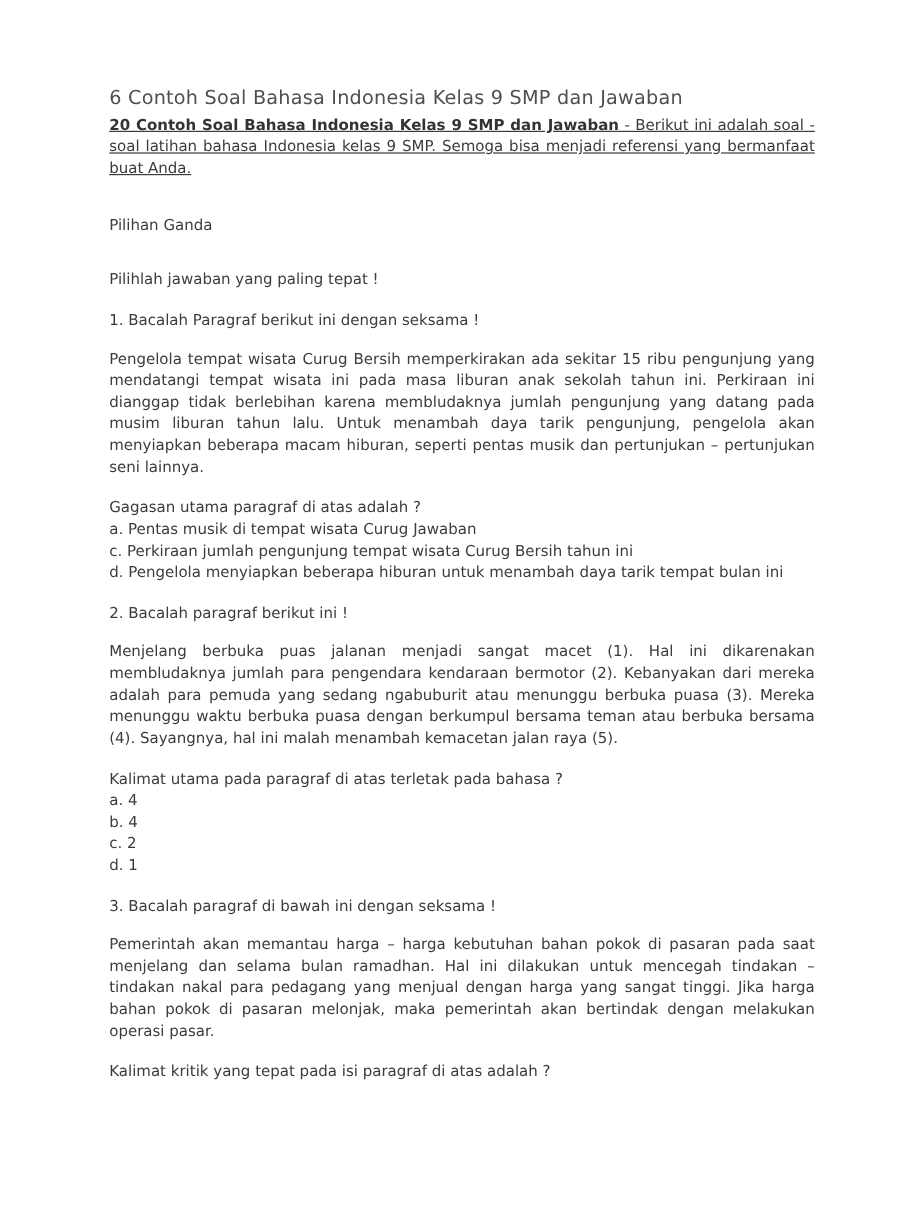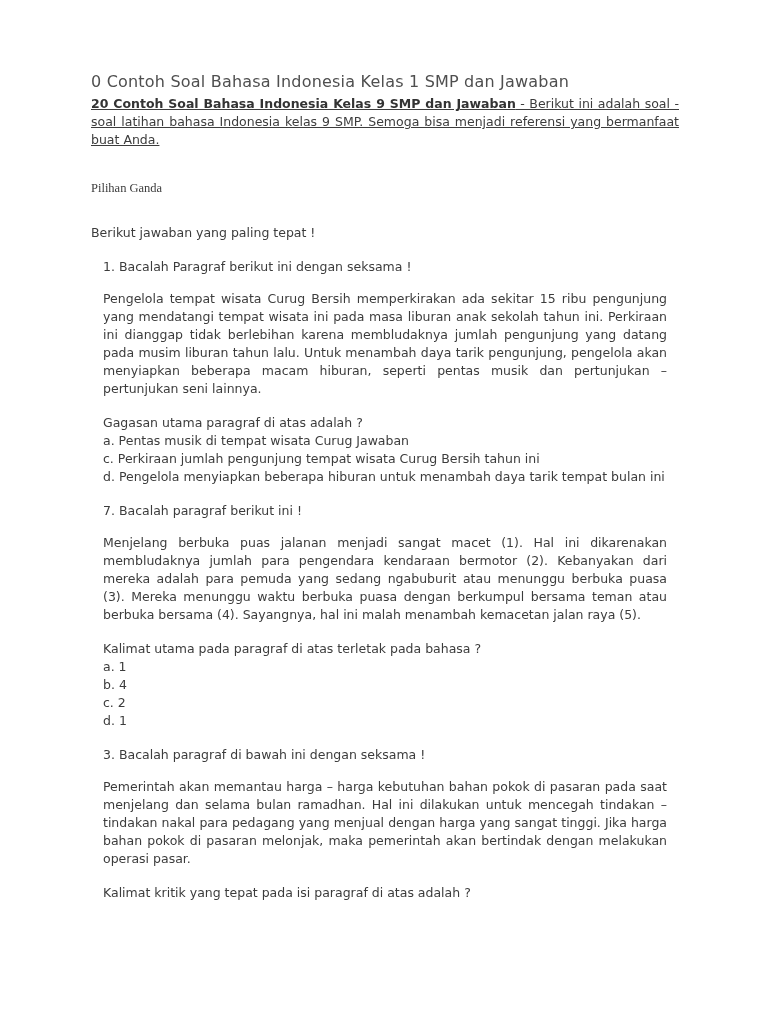--- a/index.html
+++ b/index.html
@@ -35,69 +35,68 @@
     margin: 0;
     text-align: justify;
     text-decoration: underline;
   }
   .intro .bold {
     font-weight: bold;
     color: #333333;
   }
   .section-heading {
     margin: 30px 0 4px 0;
-    font-family: Liberation Serif, serif;
   }
   .instruction {
     margin: 27px 0 0 0;
   }
   .prompt {
     margin: 16px 0 0 0;
   }
   .passage {
     margin: 14px 0 0 0;
     text-align: justify;
   }
   .qline {
     margin: 16px 0 0 0;
   }
   .option {
     margin: 0;
   }
   .q-block {
-    margin: 12px;
+    margin: 0;
   }
 </style>
 </head>
 <body>
 
 <div class="page">
 
-  <h1 class="page-title">0 Contoh Soal Bahasa Indonesia Kelas 1 SMP dan Jawaban</h1>
+  <h1 class="page-title">6 Contoh Soal Bahasa Indonesia Kelas 9 SMP dan Jawaban</h1>
 
   <p class="intro"><span class="bold">20 Contoh Soal Bahasa Indonesia Kelas 9 SMP dan Jawaban</span><span> - Berikut ini adalah soal - soal latihan bahasa Indonesia kelas 9 SMP. Semoga bisa menjadi referensi yang bermanfaat buat Anda.</span></p>
 
   <p class="section-heading">Pilihan Ganda</p>
 
-  <p class="instruction">Berikut jawaban yang paling tepat !</p>
+  <p class="instruction">Pilihlah jawaban yang paling tepat !</p>
 
   <div class="q-block">
     <p class="prompt">1. Bacalah Paragraf berikut ini dengan seksama !</p>
     <p class="passage">Pengelola tempat wisata Curug Bersih memperkirakan ada sekitar 15 ribu pengunjung yang mendatangi tempat wisata ini pada masa liburan anak sekolah tahun ini. Perkiraan ini dianggap tidak berlebihan karena membludaknya jumlah pengunjung yang datang pada musim liburan tahun lalu. Untuk menambah daya tarik pengunjung, pengelola akan menyiapkan beberapa macam hiburan, seperti pentas musik dan pertunjukan – pertunjukan seni lainnya.</p>
     <p class="qline">Gagasan utama paragraf di atas adalah ?</p>
     <p class="option">a. Pentas musik di tempat wisata Curug Jawaban</p>
     <p class="option">c. Perkiraan jumlah pengunjung tempat wisata Curug Bersih tahun ini</p>
     <p class="option">d. Pengelola menyiapkan beberapa hiburan untuk menambah daya tarik tempat bulan ini</p>
   </div>
 
   <div class="q-block">
-    <p class="prompt">7. Bacalah paragraf berikut ini !</p>
+    <p class="prompt">2. Bacalah paragraf berikut ini !</p>
     <p class="passage">Menjelang berbuka puas jalanan menjadi sangat macet (1). Hal ini dikarenakan membludaknya jumlah para pengendara kendaraan bermotor (2). Kebanyakan dari mereka adalah para pemuda yang sedang ngabuburit atau menunggu berbuka puasa (3). Mereka menunggu waktu berbuka puasa dengan berkumpul bersama teman atau berbuka bersama (4). Sayangnya, hal ini malah menambah kemacetan jalan raya (5).</p>
     <p class="qline">Kalimat utama pada paragraf di atas terletak pada bahasa ?</p>
-    <p class="option">a. 1</p>
+    <p class="option">a. 4</p>
     <p class="option">b. 4</p>
     <p class="option">c. 2</p>
     <p class="option">d. 1</p>
   </div>
 
   <div class="q-block">
     <p class="prompt">3. Bacalah paragraf di bawah ini dengan seksama !</p>
     <p class="passage">Pemerintah akan memantau harga – harga kebutuhan bahan pokok di pasaran pada saat menjelang dan selama bulan ramadhan. Hal ini dilakukan untuk mencegah tindakan – tindakan nakal para pedagang yang menjual dengan harga yang sangat tinggi. Jika harga bahan pokok di pasaran melonjak, maka pemerintah akan bertindak dengan melakukan operasi pasar.</p>
     <p class="qline">Kalimat kritik yang tepat pada isi paragraf di atas adalah ?</p>
   </div>

